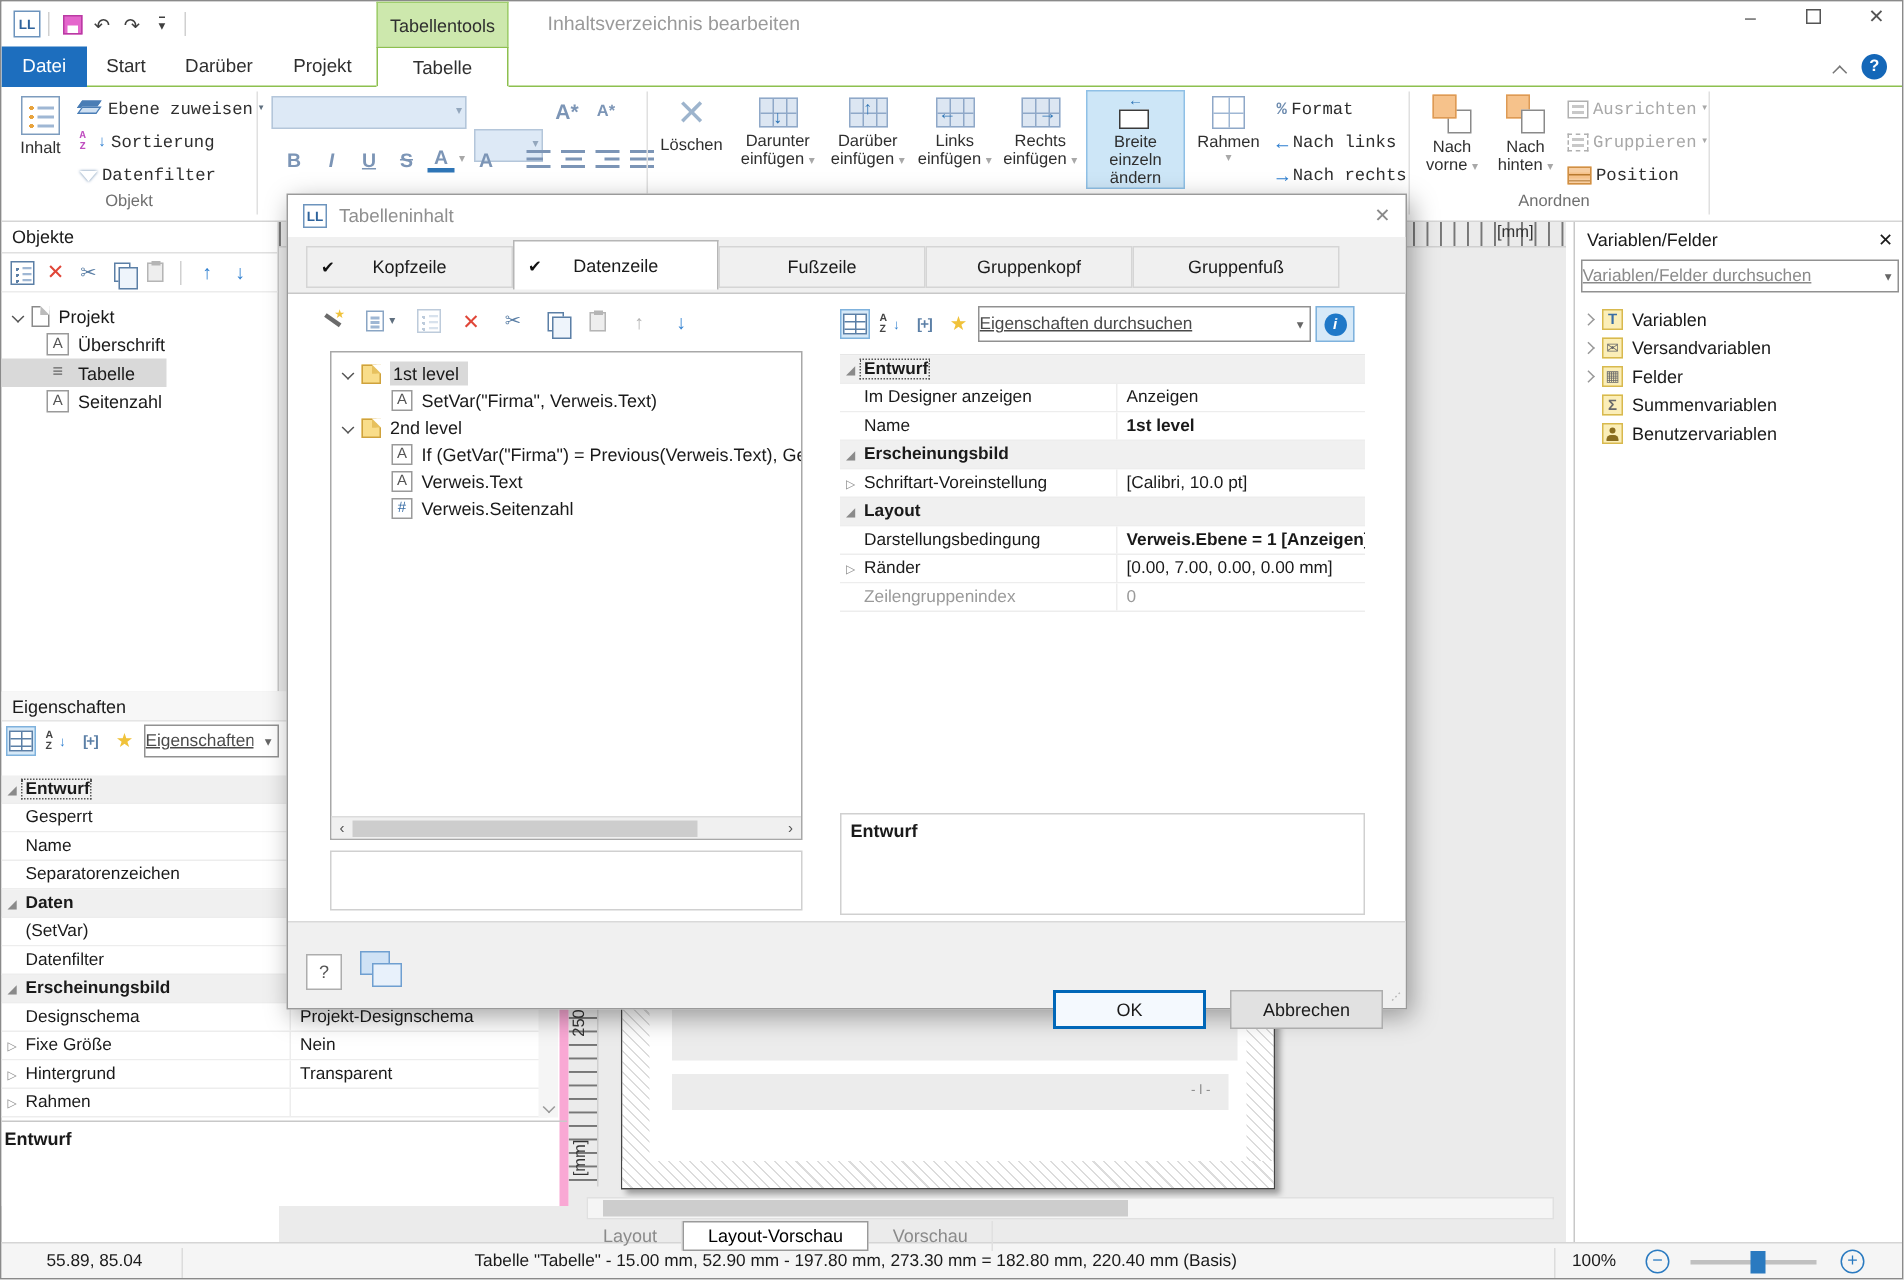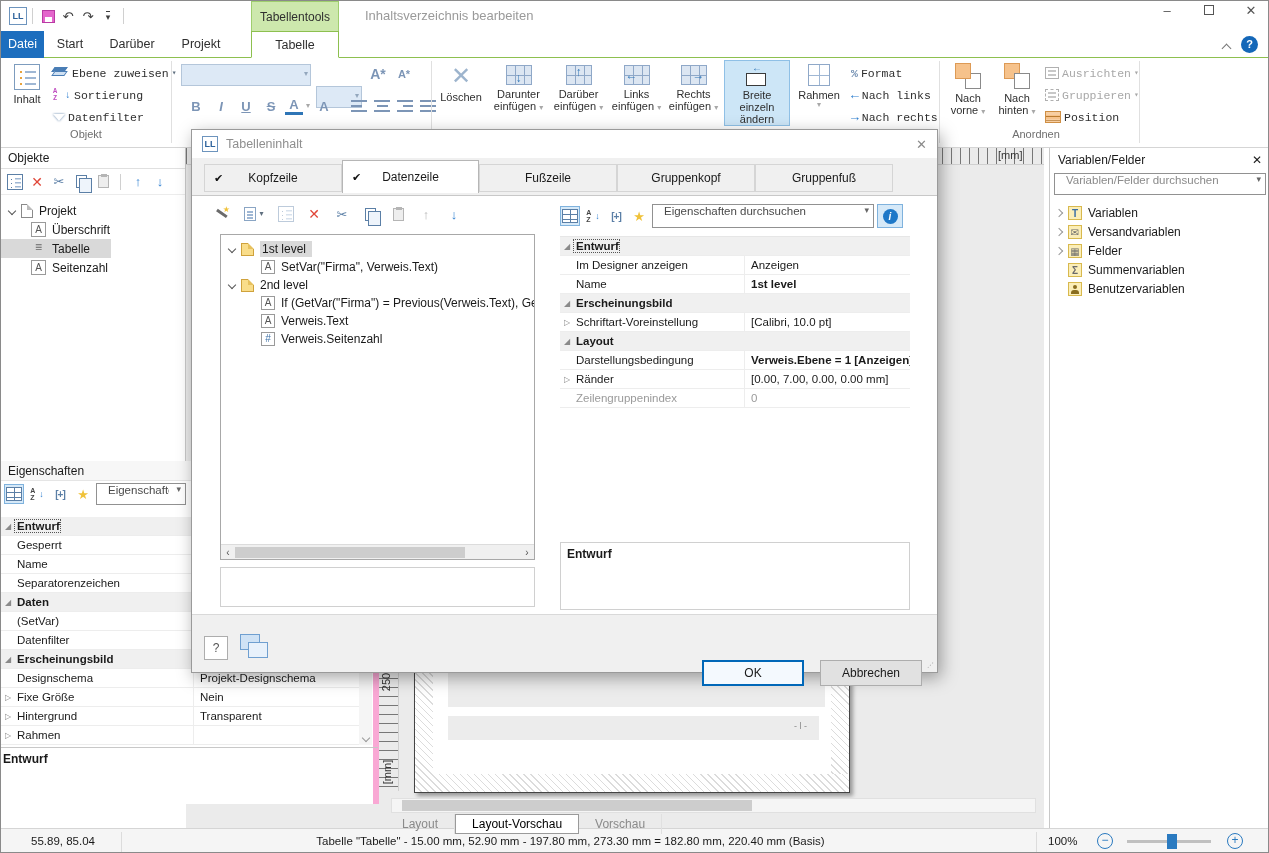--- a/index.html
+++ b/index.html
@@ -19,21 +19,21 @@
   .undoredo{font-size:15px;color:#3f3f3f;line-height:1;}
   .qat-caret{font-size:9px;color:#3f3f3f;border-top:1.5px solid #3f3f3f;padding-top:1px;line-height:1;}
   .ctx-chip{background:#cde8ad;border:1px solid #9fce6e;border-bottom:none;color:#2f2f2f;text-align:center;font-size:12px;}
   .doc-title{color:#9a9a9a;font-size:13px;}
   .win-btn{width:30px;text-align:center;color:#555;font-size:13px;}
   .win-max{display:inline-block;width:10px;height:10px;border:1px solid #555;}
 
   
   #tabrow{left:0;top:30px;width:1269px;height:27px;background:#fff;border-bottom:1px solid #8dc04f;}
   .rtab{height:27px;display:flex;align-items:center;justify-content:center;font-size:12.5px;color:#2f2f2f;}
-  .rtab.file{background:#1d6ebe;color:#fff;width:43px;}
+  .rtab.file{background:#1d6ebe;color:#fff;width:57px;}
   .rtab.ctx-active{background:#fff;border:1px solid #8dc04f;border-bottom:1px solid #fff;}
   .help-circ{width:17px;height:17px;border-radius:50%;background:#1467b8;color:#fff;font-size:11px;font-weight:bold;text-align:center;line-height:17px;}
   .chev-up{width:7px;height:7px;border-left:1.5px solid #777;border-top:1.5px solid #777;transform:rotate(45deg);display:inline-block;}
 
   
   #ribbon{left:0;top:57px;width:1269px;height:90px;background:#fff;border-bottom:1px solid #d5d5d5;}
   .grp-sep{position:absolute;top:3px;width:1px;height:82px;background:#e0e0e0;}
   .grp-label{position:absolute;top:70px;font-size:11px;color:#6f6f6f;text-align:center;}
   .rb-small{position:absolute;height:20px;display:flex;align-items:center;gap:3px;font-size:11.5px;color:#2f2f2f;font-family:Liberation Mono, monospace;}
   .rb-big{position:absolute;top:2px;height:66px;display:flex;flex-direction:column;align-items:center;font-size:11px;color:#2f2f2f;text-align:center;}
@@ -104,21 +104,21 @@
      radial-gradient(circle 1px,#5b7fa6 98%,transparent) 2px 3px/3px 3px no-repeat,
      radial-gradient(circle 1px,#5b7fa6 98%,transparent) 2px 7px/3px 3px no-repeat,
      radial-gradient(circle 1px,#5b7fa6 98%,transparent) 2px 11px/3px 3px no-repeat,#fff;}
   .grid-ico{width:16px;height:14px;border:1px solid #5b7fa6;background:
      linear-gradient(#5b7fa6,#5b7fa6) 7px 0/1px 100% no-repeat,
      linear-gradient(#5b7fa6,#5b7fa6) 0 4px/100% 1px no-repeat,
      linear-gradient(#5b7fa6,#5b7fa6) 0 9px/100% 1px no-repeat,#fff;}
   .tool-sel{background:#d6e9f8;border:1px solid #7fb2dd;}
   .star{color:#f0c23a;font-size:13px;}
   .brk{color:#5b7fa6;font-size:10px;font-weight:bold;letter-spacing:-1px;}
-  .combo{background:#fff;border:1px solid #919191;position:relative;display:flex;padding:0 16px 0 11px;font-size:11.5px;color:#4a4a4a;}
+  .combo{background:#fff;border:1px solid #919191;position:relative;display:flex;align-items:center;padding:0 16px 0 0;font-size:11.5px;color:#4a4a4a;text-decoration:underline;}
   .combo .dd{position:absolute;right:4px;font-size:9px;color:#666;}
 
   
   .pgrid{position:absolute;font-size:11.5px;}
   .prow{display:flex;height:19px;align-items:center;border-bottom:1px solid #ededed;background:#fff;}
   .prow.grp{background:#f0f0f0;font-weight:bold;}
   .prow .gut{width:14px;text-align:center;color:#8a8a8a;font-size:8px;flex:0 0 auto;}
   .prow .lab{padding-left:2px;overflow:hidden;white-space:nowrap;}
   .prow .val{border-left:1px solid #ededed;padding-left:6px;overflow:hidden;white-space:nowrap;align-self:stretch;display:flex;align-items:center;}
   .dotted-sel{outline:1px dotted #555;}

